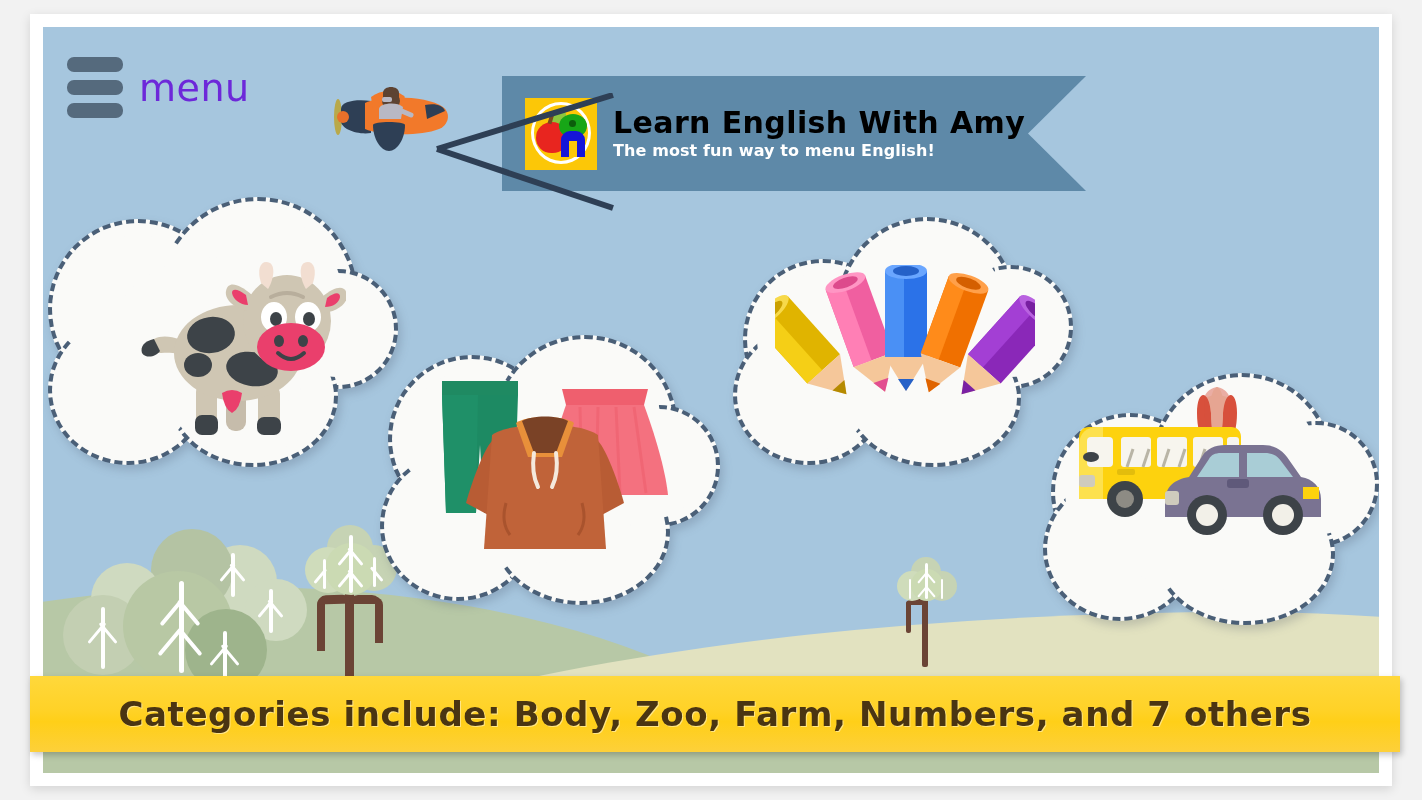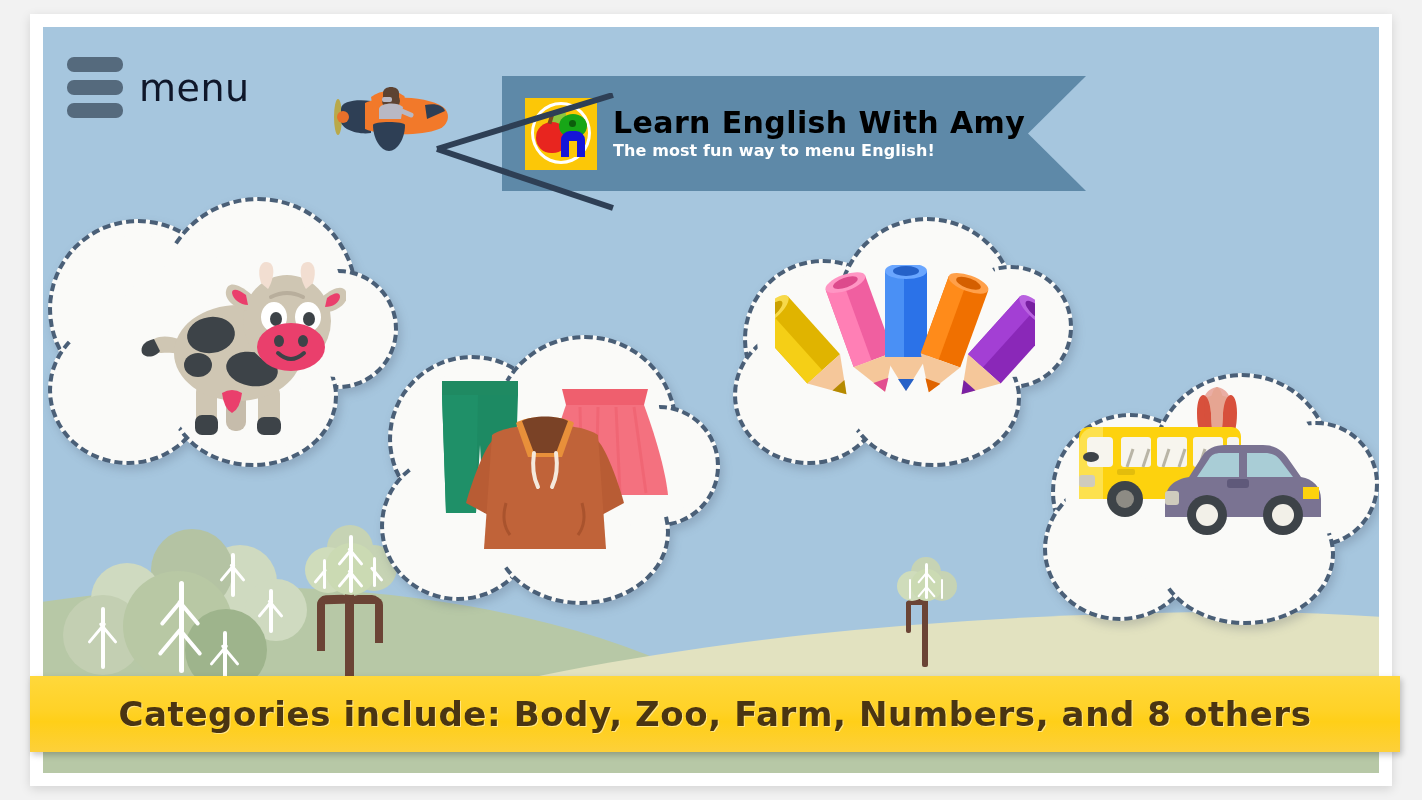--- a/index.html
+++ b/index.html
@@ -111,21 +111,21 @@
     display: block;
     height: 15px; width: 56px;
     background: #556a7d;
     border-radius: 7px;
     margin-bottom: 8px;
   }
   #hamburger i:last-child { margin-bottom: 0; }
   #menu-label {
     font-family: "DejaVu Sans", sans-serif;
     font-size: 38px;
-    color: #0f172a;
+    color: #6d28d9;
     letter-spacing: 0.5px;
   }
 
   
   #plane-wrap { position: absolute; left: 280px; top: 48px; z-index: 55; }
   #lines { position: absolute; left: 110px; top: 18px; }
 
   #ribbon {
     position: absolute;
     left: 459px; top: 49px;
@@ -587,16 +587,16 @@
       </div>
       <div id="ribbon-text">
         <div id="ribbon-title">Learn English With Amy</div>
         <div id="ribbon-sub">The most fun way to menu English!</div>
       </div>
     </div>
 
   </div>
 
   <div id="banner">
-    <span id="banner-text">Categories include: Body, Zoo, Farm, Numbers, and 8 others</span>
+    <span id="banner-text">Categories include: Body, Zoo, Farm, Numbers, and 7 others</span>
   </div>
 
 </div>
 
 </body></html>

